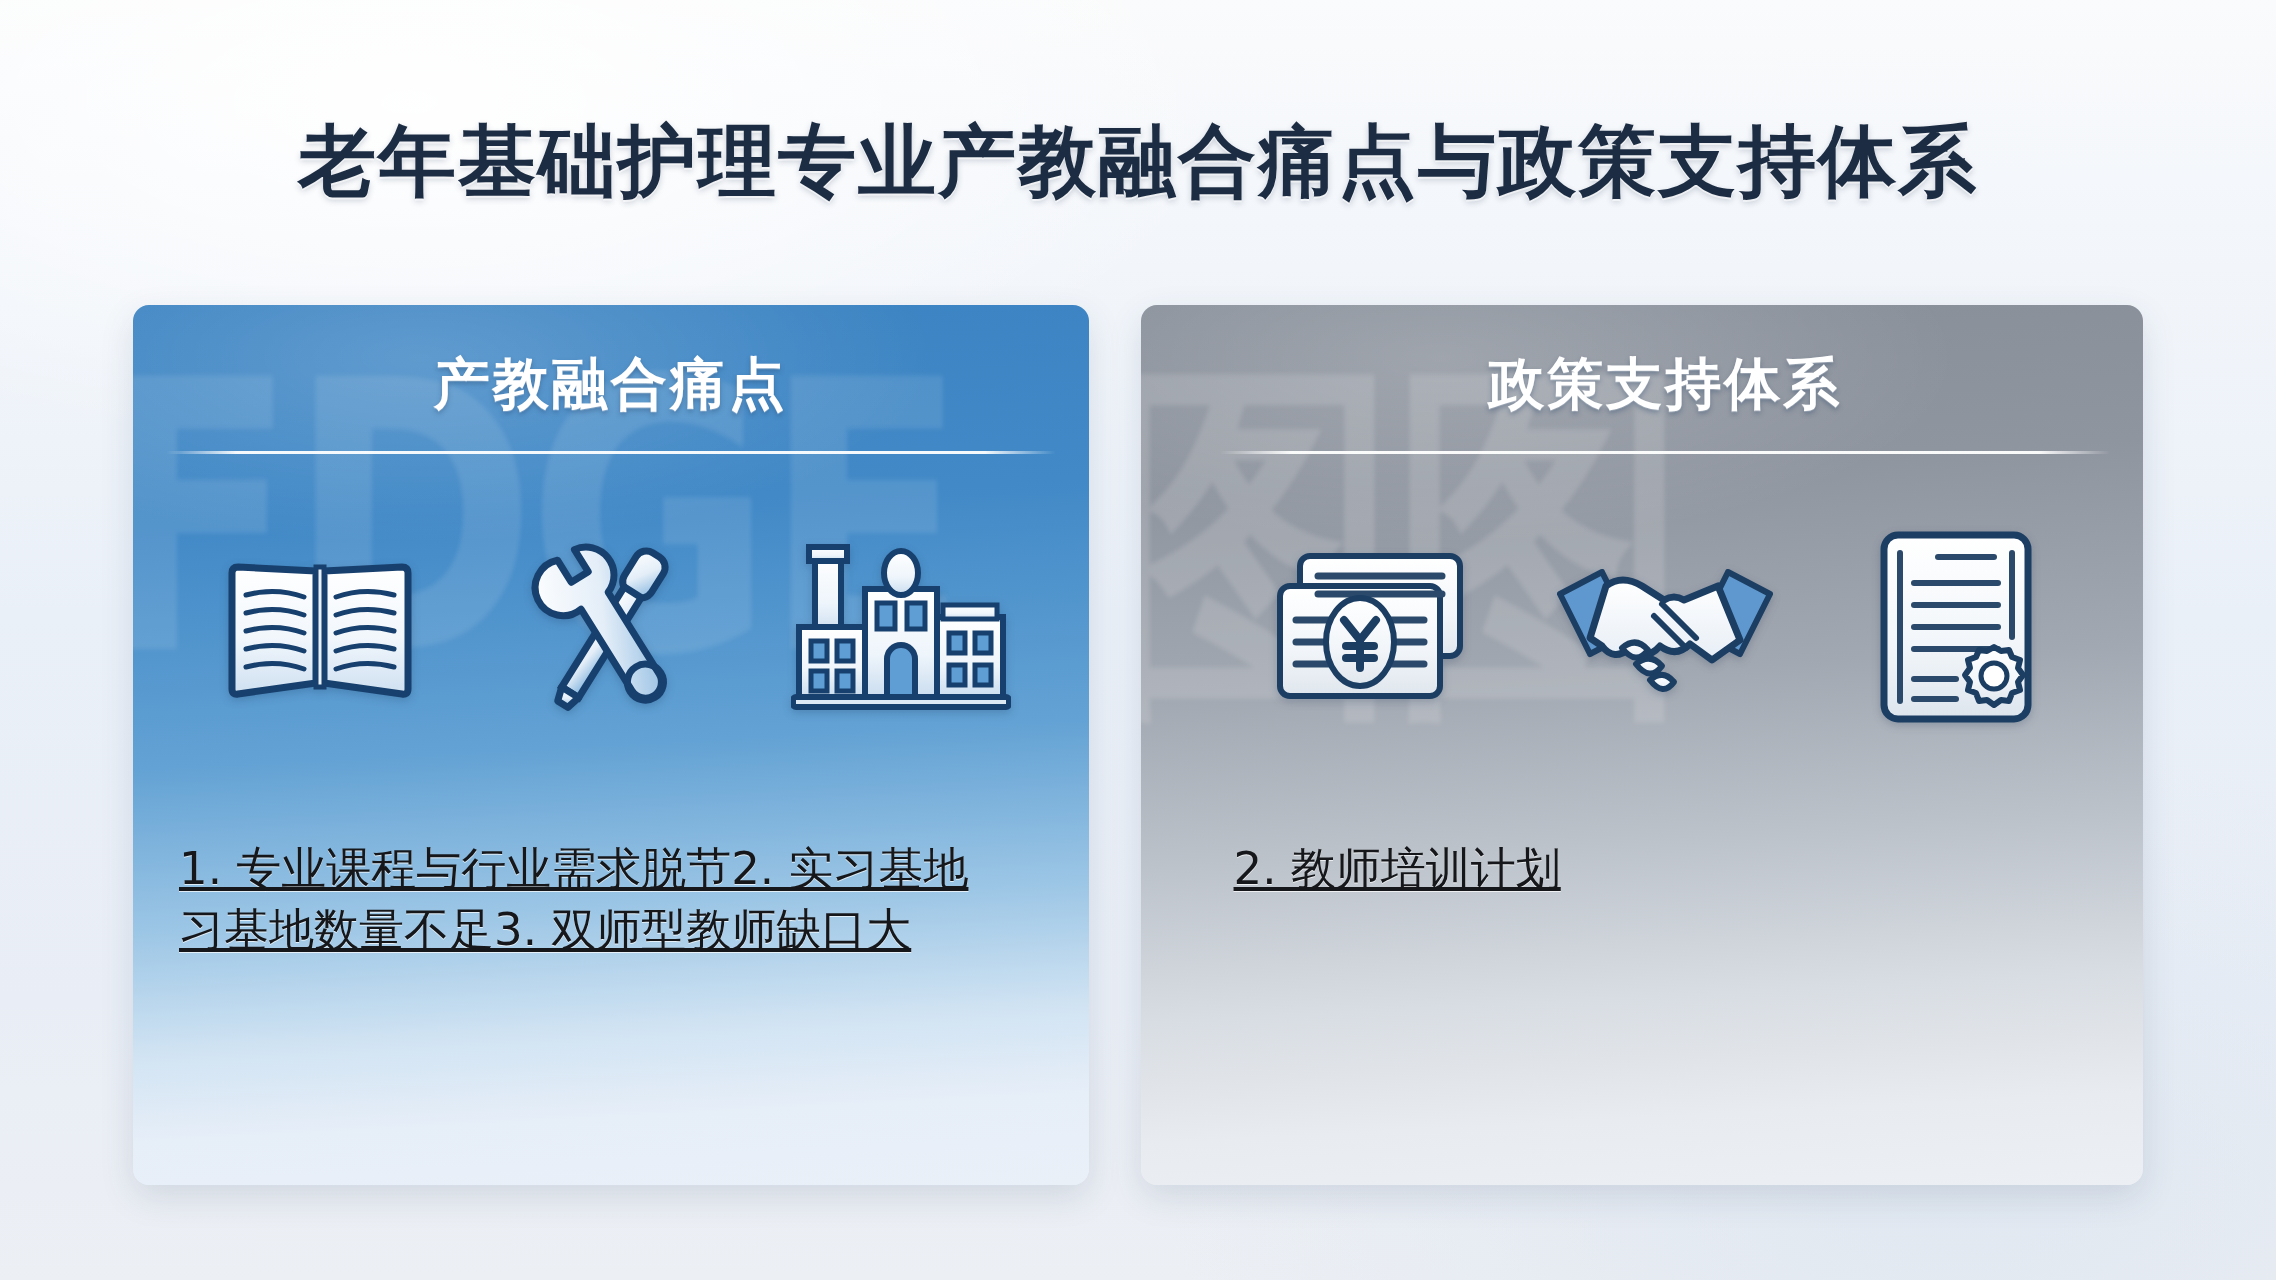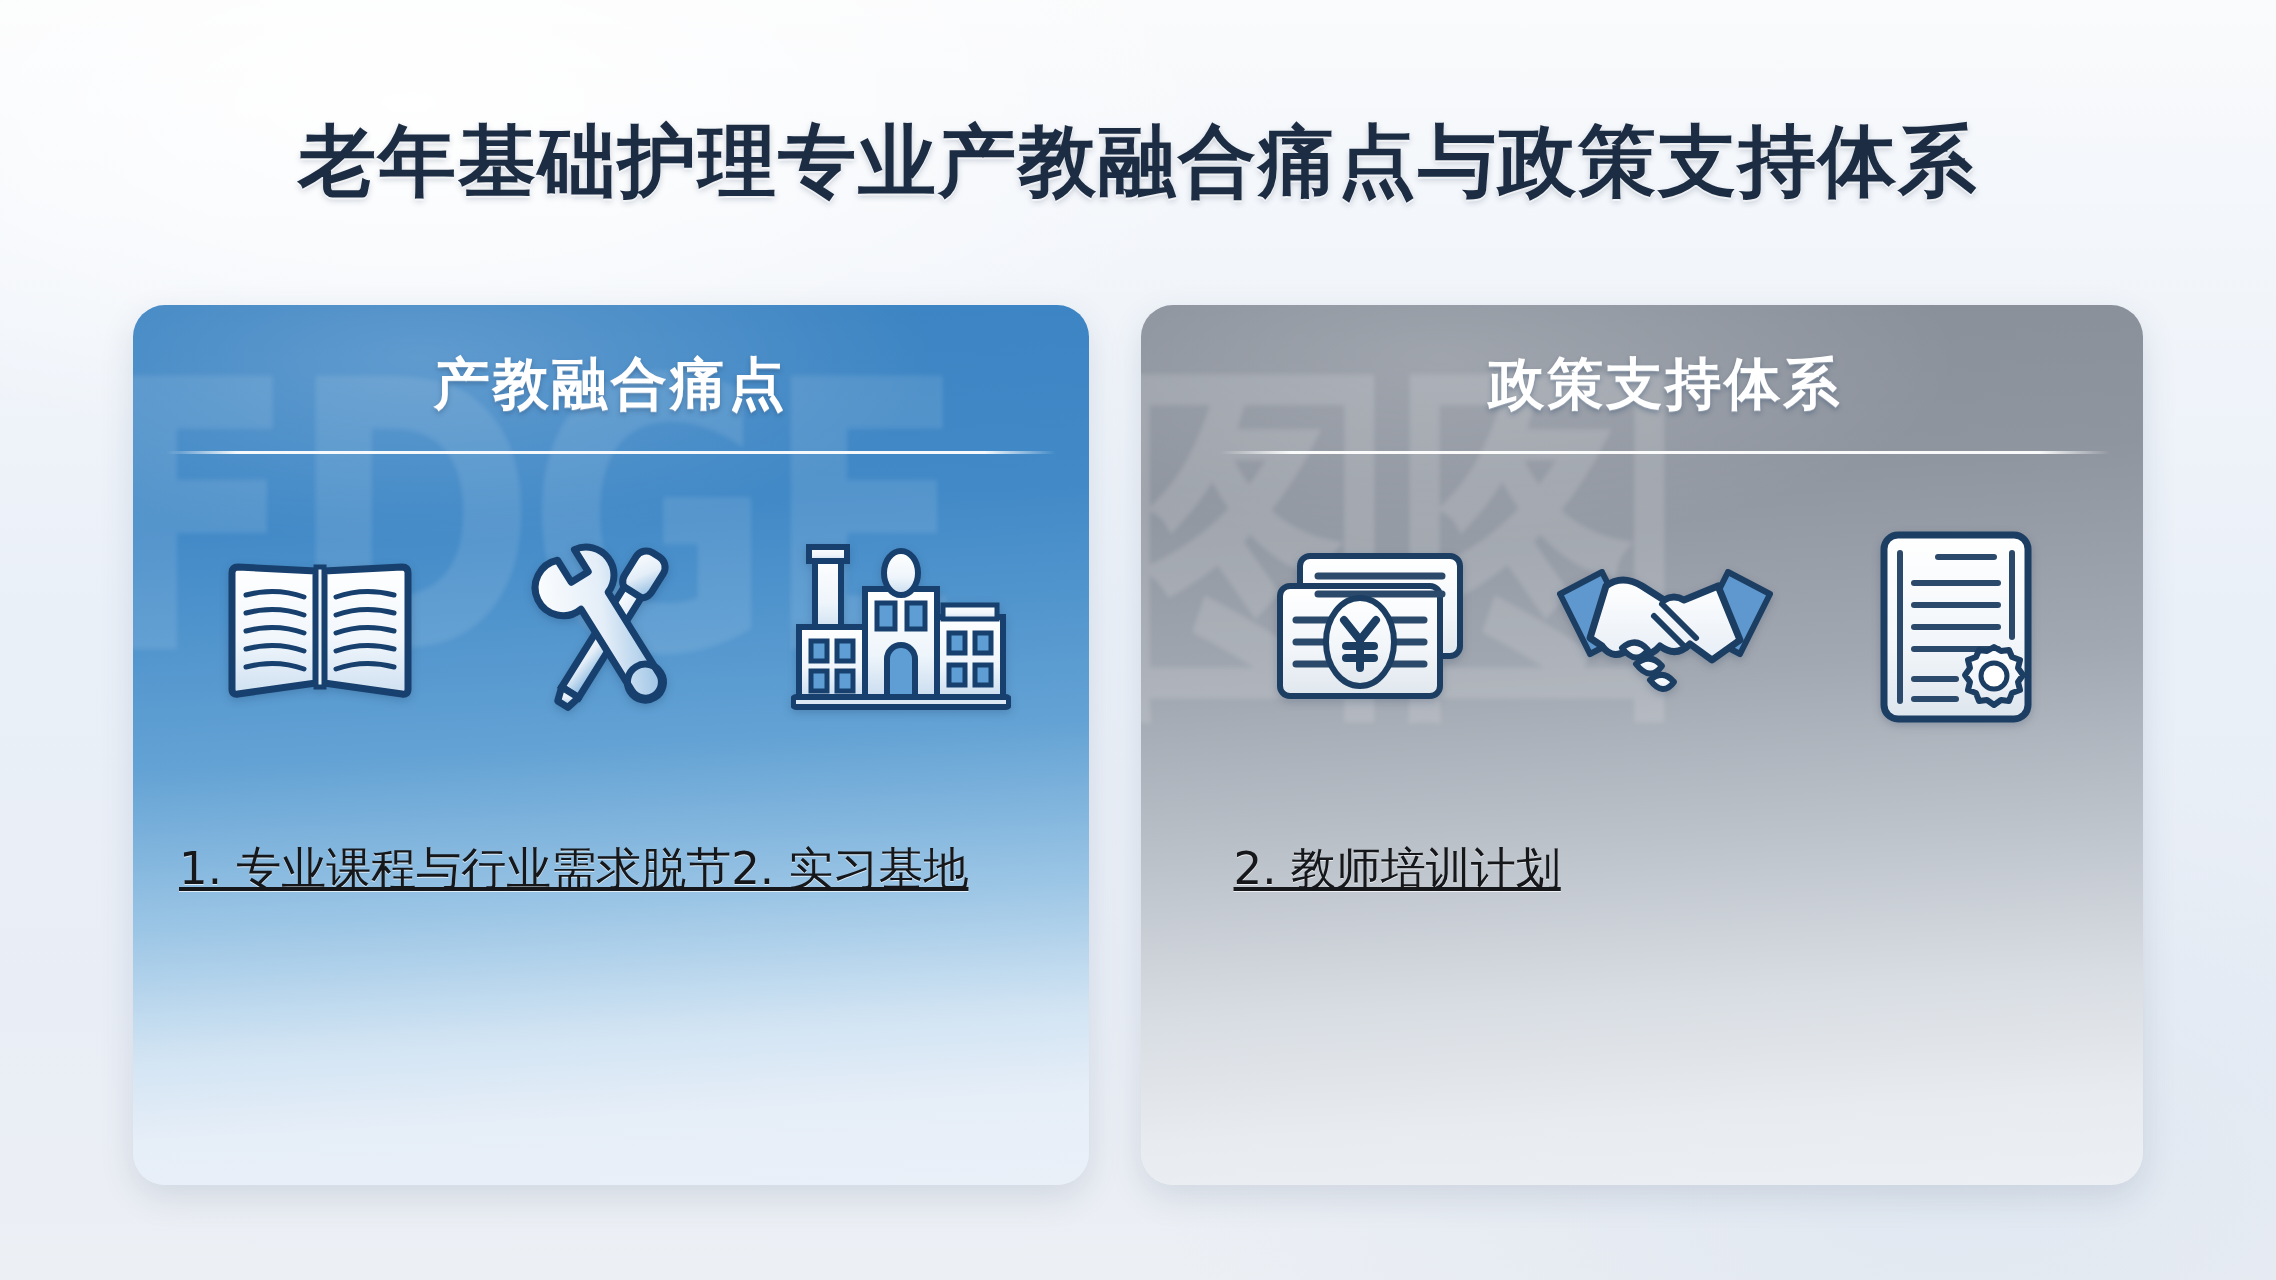--- a/index.html
+++ b/index.html
@@ -62,21 +62,21 @@
   }
 
   
   #cards{
     position:absolute;left:133px;top:305px;width:2010px;height:880px;
     display:flex;gap:52px;
   }
   .card{
     position:relative;
     width:980px;
-    border-radius:32px;
+    border-radius:16px;
     overflow:hidden;
     box-shadow:0 12px 34px rgba(40,60,90,.13);
   }
   .card-left{
     background:linear-gradient(177deg,
       #3b83c2 0%,
       #4189c7 24%,
       #63a2d4 50%,
       #9ec7e6 68%,
       #d2e4f3 81%,
@@ -263,20 +263,21 @@
 
             <path d="M96 162 L96 122 a14 14 0 0 1 28 0 L124 162 Z" fill="#5f9ed4" stroke="#17406e" stroke-width="6"></path>
             <rect x="2" y="160" width="216" height="10" rx="3" fill="#dce9f5" stroke="#17406e" stroke-width="6"></rect>
           </svg>
         </span>
 
       </div>
 
       <div class="card-body">
         <span class="ln">1. 专业课程与行业需求脱节2. 实习基地</span>
+        <span class="ln">习基地数量不足3. 双师型教师缺口大</span>
       </div>
     </section>
 
     <section class="card card-right">
       <div class="card-wm">图图</div>
 
       <div class="card-header">政策支持体系</div>
       <div class="divider"></div>
 
       <div class="icon-row">

